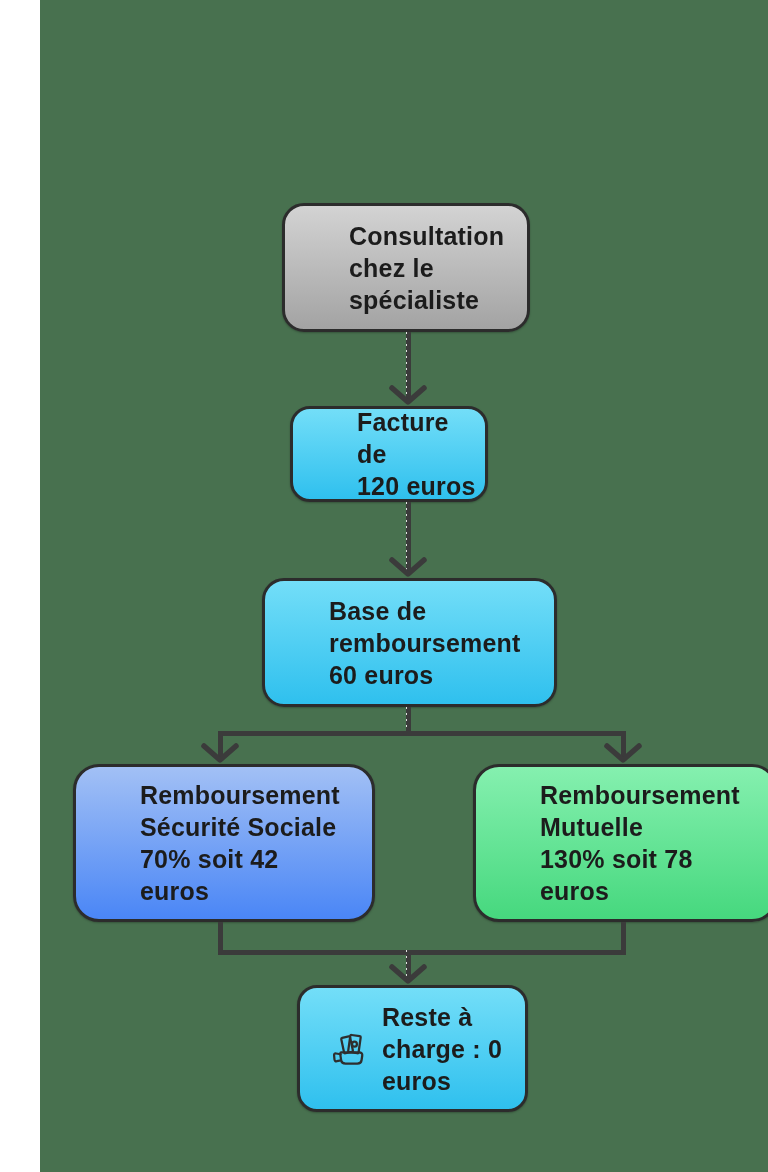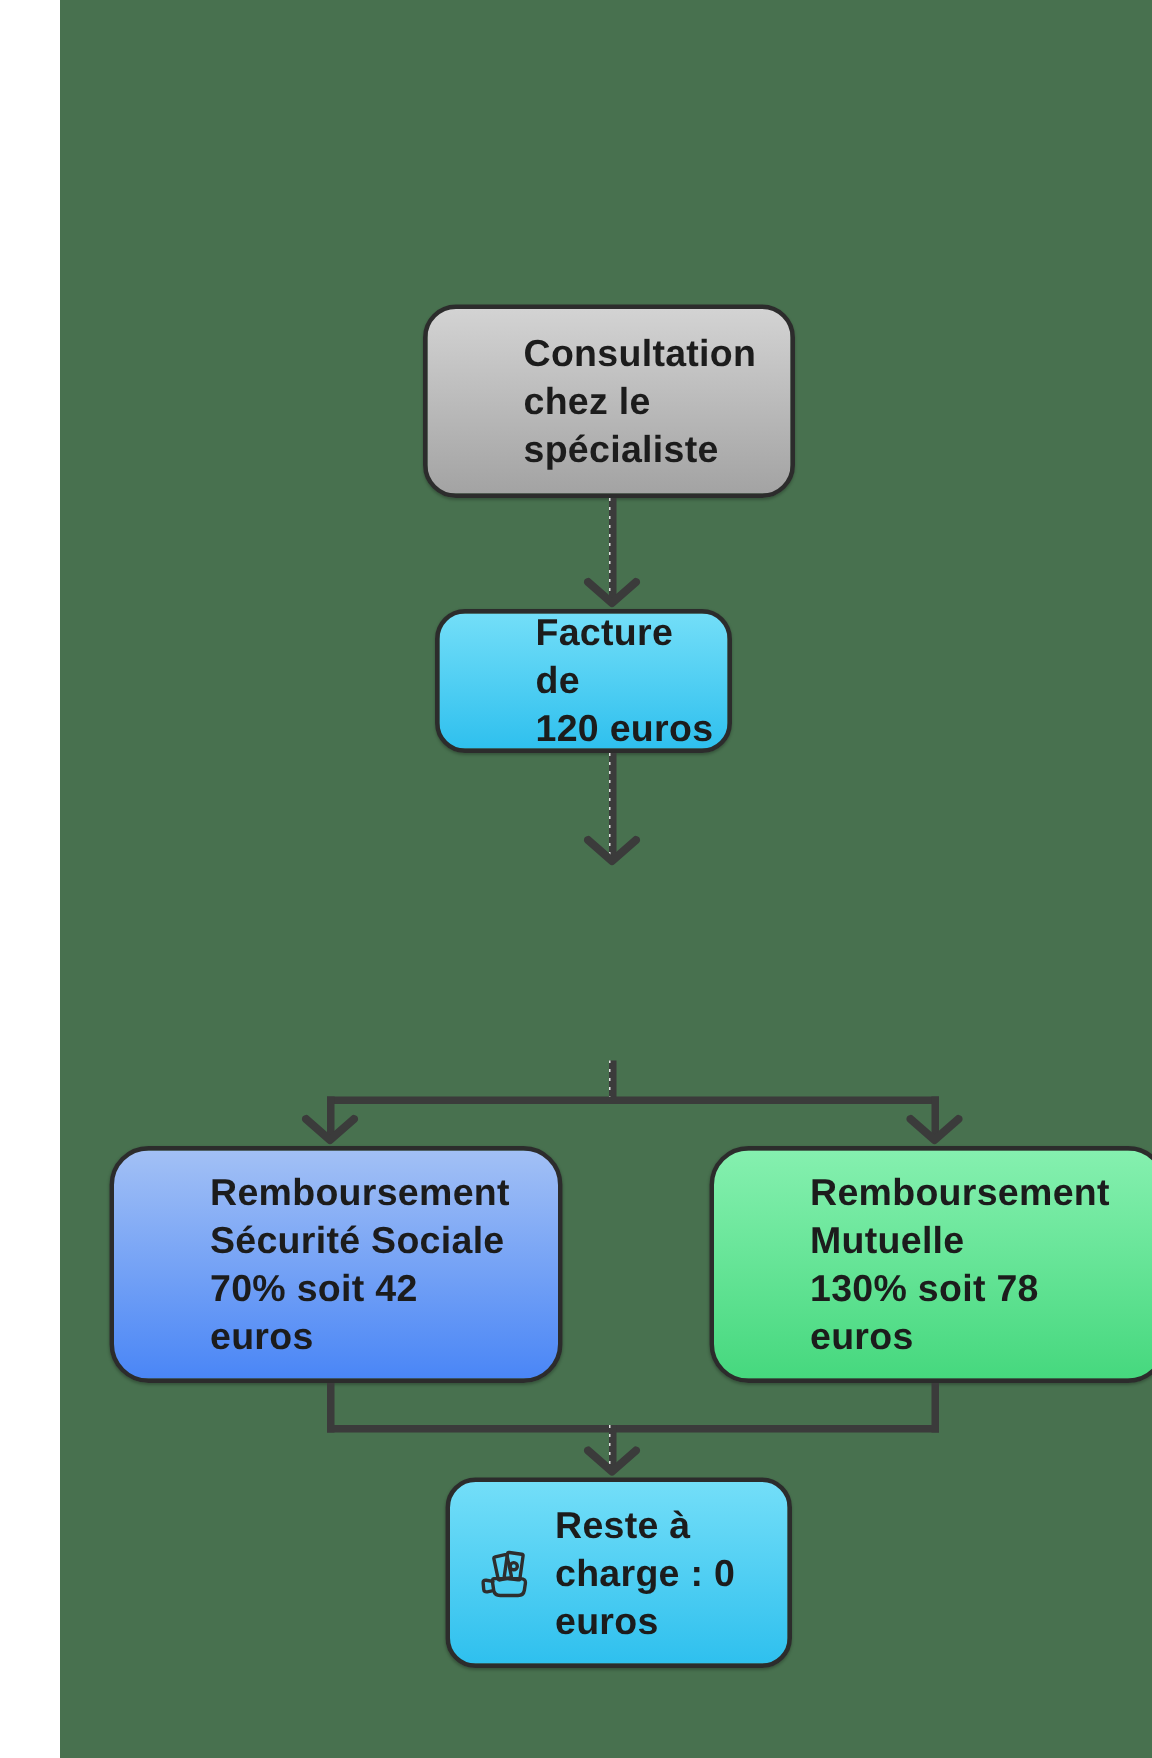--- a/index.html
+++ b/index.html
@@ -18,21 +18,21 @@
     border:3px solid #2c2c2c;
     border-radius:22px;
     background:linear-gradient(180deg, var(--c1,#ccc), var(--c2,#999));
     display:flex;
     align-items:center;
     justify-content:flex-start;
     padding-left:64px;
     box-shadow:0 1px 2px rgba(0,0,0,0.25);
   }
   .node.with-icon{
-    padding-left:20px;
+    padding-left:32px;
     gap:14px;
   }
   .node-text{
     white-space:pre-line;
     font-weight:700;
     font-size:25px;
     line-height:32px;
     color:#1c1c1c;
     text-align:left;
     letter-spacing:0.2px;
@@ -72,20 +72,25 @@
     <div class="node-text">Consultation
 chez le
 spécialiste</div>
   </div>
 
   <div class="node" style="left: 250px; top: 406px; width: 198px; height: 96px; border-radius: 20px; --c1: #73def8; --c2: #2fc0ee;">
     <div class="node-text">Facture de
 120 euros</div>
   </div>
 
+  <div class="node" style="left: 222px; top: 578px; width: 295px; height: 129px; --c1: #73def8; --c2: #2fc0ee;">
+    <div class="node-text">Base de
+remboursement
+60 euros</div>
+  </div>
 
   <div class="node" style="left: 33px; top: 764px; width: 302px; height: 158px; border-radius: 26px; --c1: #a2c0f5; --c2: #4a86f6;">
     <div class="node-text">Remboursement
 Sécurité Sociale
 70% soit 42
 euros</div>
   </div>
 
   <div class="node" style="left: 433px; top: 764px; width: 305px; height: 158px; border-radius: 26px; --c1: #85f0af; --c2: #46d87e;">
     <div class="node-text">Remboursement

